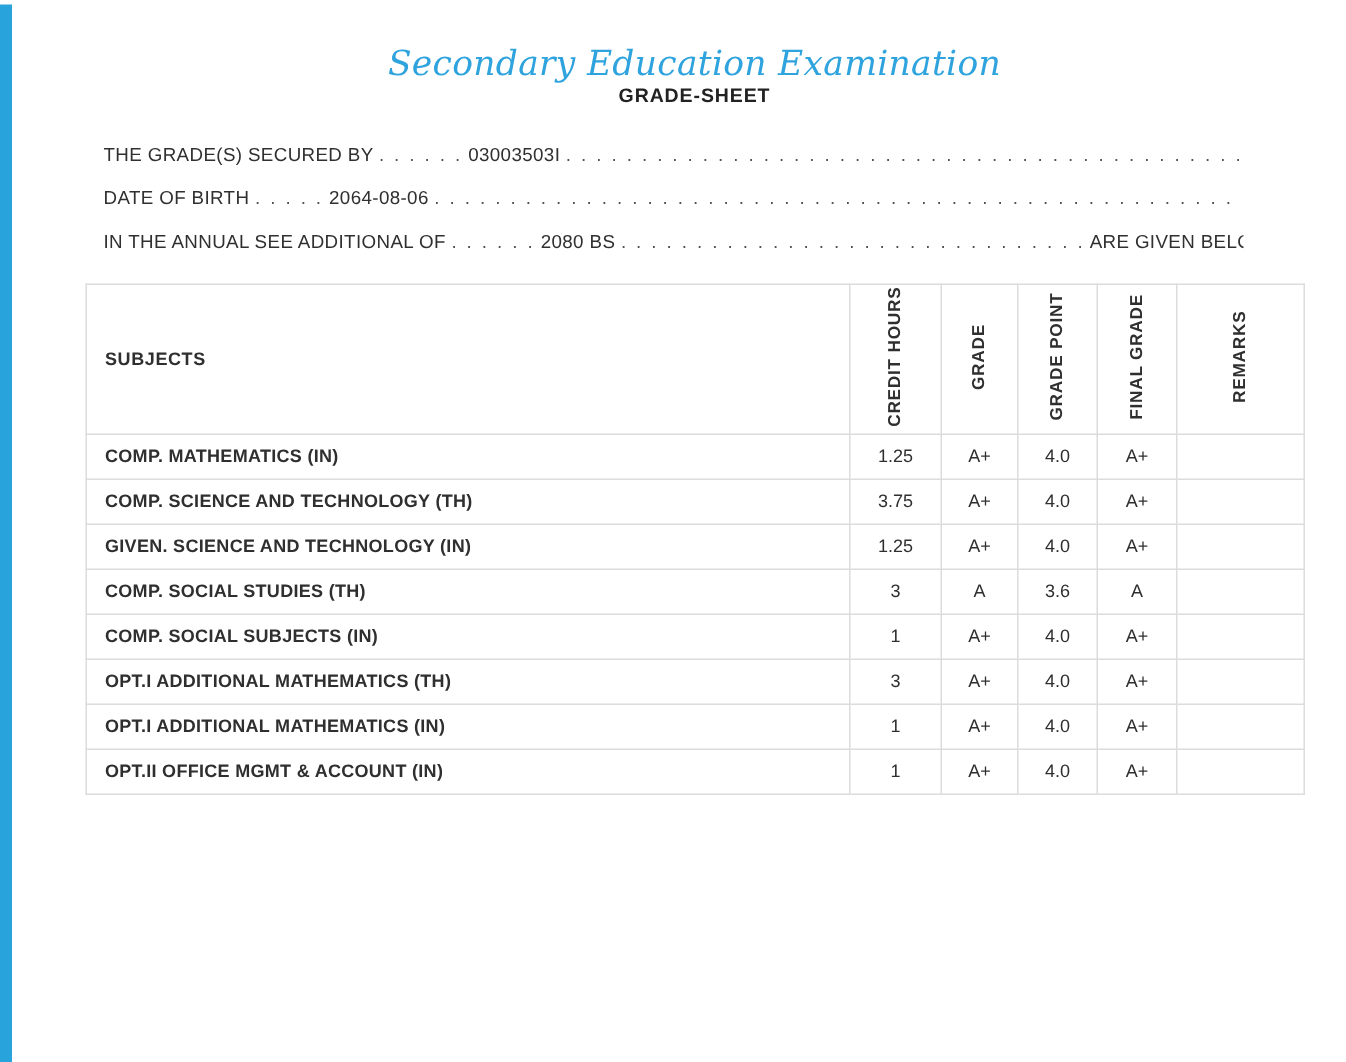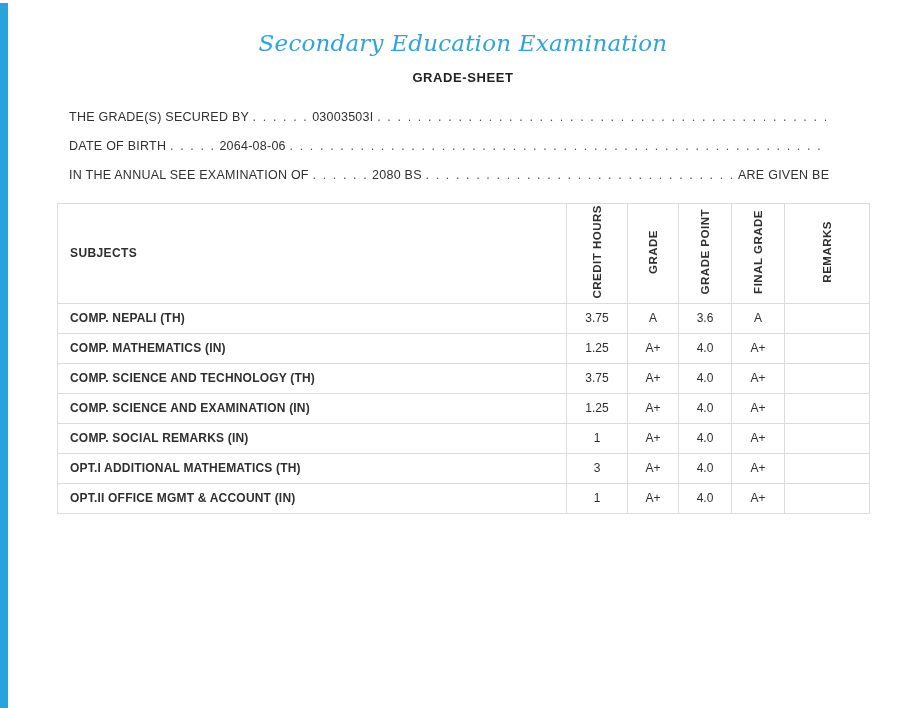--- a/index.html
+++ b/index.html
@@ -62,21 +62,20 @@
     font-weight: normal;
     letter-spacing: 0.2px;
     margin-top: 30px;
   }
   .subtitle {
     text-align: center;
     color: #222222;
     font-size: 13px;
     font-weight: bold;
     letter-spacing: 0.6px;
-    margin-top: 14px;
   }
   .info-block {
     margin-top: 18px;
     padding-left: 12px;
     padding-right: 40px;
   }
   .info-line {
     color: #303030;
     font-size: 12.5px;
     letter-spacing: 0.25px;
@@ -172,21 +171,21 @@
       </div>
 
       <div class="info-line">
         <span>DATE OF BIRTH</span>
         <span class="dots">. . . . .</span>
         <span>2064-08-06</span>
         <span class="dots">. . . . . . . . . . . . . . . . . . . . . . . . . . . . . . . . . . . . . . . . . . . . . . . . . . . . .</span>
       </div>
 
       <div class="info-line">
-        <span>IN THE ANNUAL SEE EXAMINATION OF</span>
+        <span>IN THE ANNUAL SEE ADDITIONAL OF</span>
         <span class="dots">. . . . . .</span>
         <span>2080 BS</span>
         <span class="dots">. . . . . . . . . . . . . . . . . . . . . . . . . . . . . . .</span>
         <span>ARE GIVEN BELOW . . .</span>
       </div>
 
     </div>
 
     <table class="grades">
       <colgroup>
@@ -202,68 +201,76 @@
           <th class="subject-head">SUBJECTS</th>
           <th class="vert"><span>CREDIT HOURS</span></th>
           <th class="vert"><span>GRADE</span></th>
           <th class="vert"><span>GRADE POINT</span></th>
           <th class="vert"><span>FINAL GRADE</span></th>
           <th class="vert"><span>REMARKS</span></th>
         </tr>
       </thead>
       <tbody>
         <tr>
-          <td class="subject">COMP. NEPALI (TH)</td>
+          <td class="subject">COMP. MATHEMATICS (IN)</td>
+          <td class="num">1.25</td>
+          <td class="num">A+</td>
+          <td class="num">4.0</td>
+          <td class="num">A+</td>
+          <td class="remarks"></td>
+        </tr>
+        <tr>
+          <td class="subject">COMP. SCIENCE AND TECHNOLOGY (TH)</td>
           <td class="num">3.75</td>
+          <td class="num">A+</td>
+          <td class="num">4.0</td>
+          <td class="num">A+</td>
+          <td class="remarks"></td>
+        </tr>
+        <tr>
+          <td class="subject">GIVEN. SCIENCE AND TECHNOLOGY (IN)</td>
+          <td class="num">1.25</td>
+          <td class="num">A+</td>
+          <td class="num">4.0</td>
+          <td class="num">A+</td>
+          <td class="remarks"></td>
+        </tr>
+        <tr>
+          <td class="subject">COMP. SOCIAL STUDIES (TH)</td>
+          <td class="num">3</td>
           <td class="num">A</td>
           <td class="num">3.6</td>
           <td class="num">A</td>
           <td class="remarks"></td>
         </tr>
         <tr>
-          <td class="subject">COMP. MATHEMATICS (IN)</td>
-          <td class="num">1.25</td>
-          <td class="num">A+</td>
-          <td class="num">4.0</td>
-          <td class="num">A+</td>
-          <td class="remarks"></td>
-        </tr>
-        <tr>
-          <td class="subject">COMP. SCIENCE AND TECHNOLOGY (TH)</td>
-          <td class="num">3.75</td>
-          <td class="num">A+</td>
-          <td class="num">4.0</td>
-          <td class="num">A+</td>
-          <td class="remarks"></td>
-        </tr>
-        <tr>
-          <td class="subject">COMP. SCIENCE AND EXAMINATION (IN)</td>
-          <td class="num">1.25</td>
-          <td class="num">A+</td>
-          <td class="num">4.0</td>
-          <td class="num">A+</td>
-          <td class="remarks"></td>
-        </tr>
-        <tr>
-          <td class="subject">COMP. SOCIAL REMARKS (IN)</td>
+          <td class="subject">COMP. SOCIAL SUBJECTS (IN)</td>
           <td class="num">1</td>
           <td class="num">A+</td>
           <td class="num">4.0</td>
           <td class="num">A+</td>
           <td class="remarks"></td>
         </tr>
         <tr>
           <td class="subject">OPT.I ADDITIONAL MATHEMATICS (TH)</td>
           <td class="num">3</td>
           <td class="num">A+</td>
           <td class="num">4.0</td>
           <td class="num">A+</td>
           <td class="remarks"></td>
         </tr>
         <tr>
+          <td class="subject">OPT.I ADDITIONAL MATHEMATICS (IN)</td>
+          <td class="num">1</td>
+          <td class="num">A+</td>
+          <td class="num">4.0</td>
+          <td class="num">A+</td>
+          <td class="remarks"></td>
+        </tr>
+        <tr>
           <td class="subject">OPT.II OFFICE MGMT &amp; ACCOUNT (IN)</td>
           <td class="num">1</td>
           <td class="num">A+</td>
           <td class="num">4.0</td>
           <td class="num">A+</td>
           <td class="remarks"></td>
         </tr>
       </tbody>
 
     </table>

